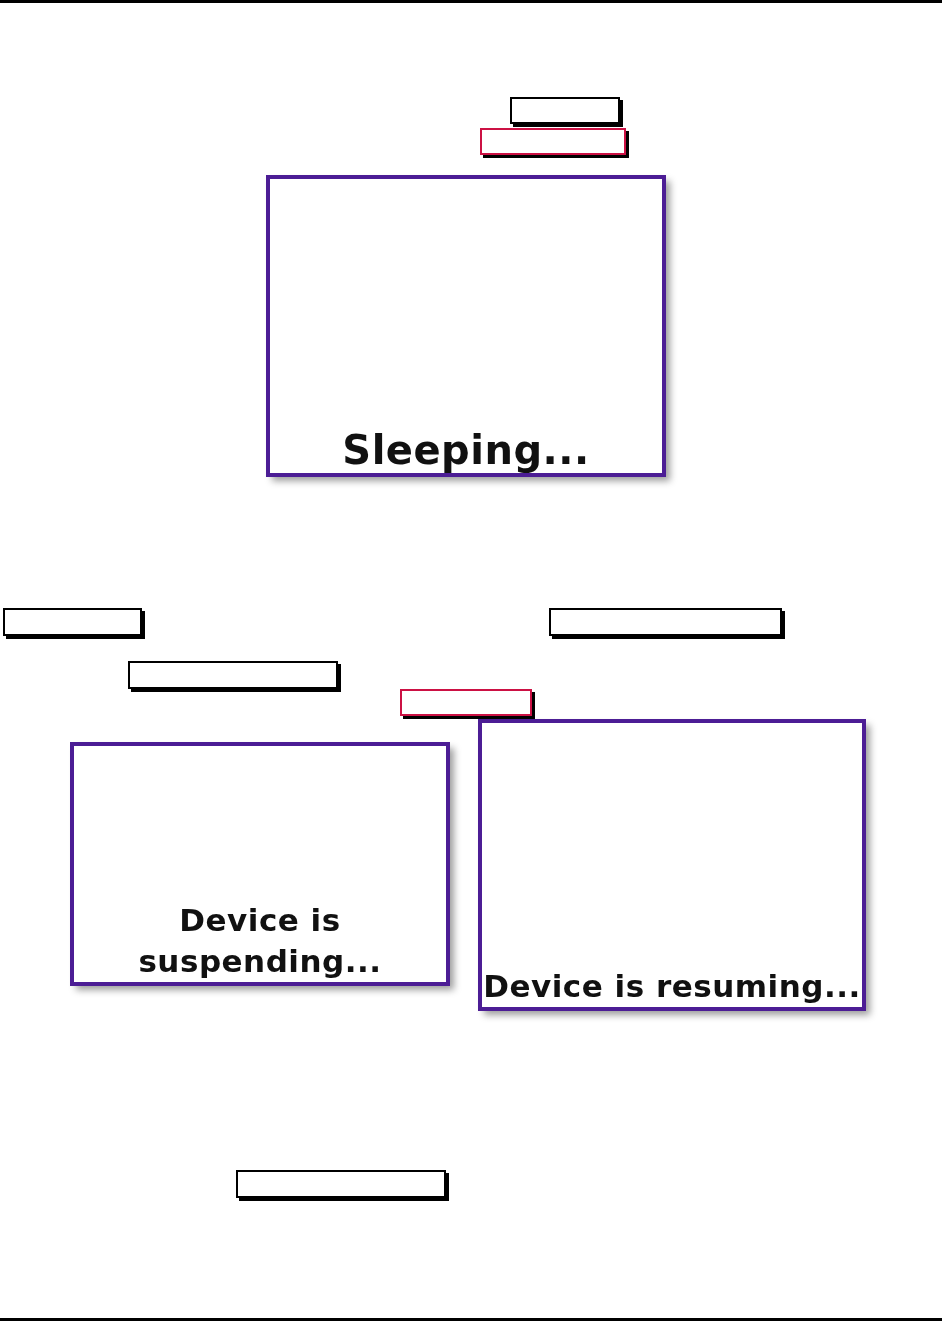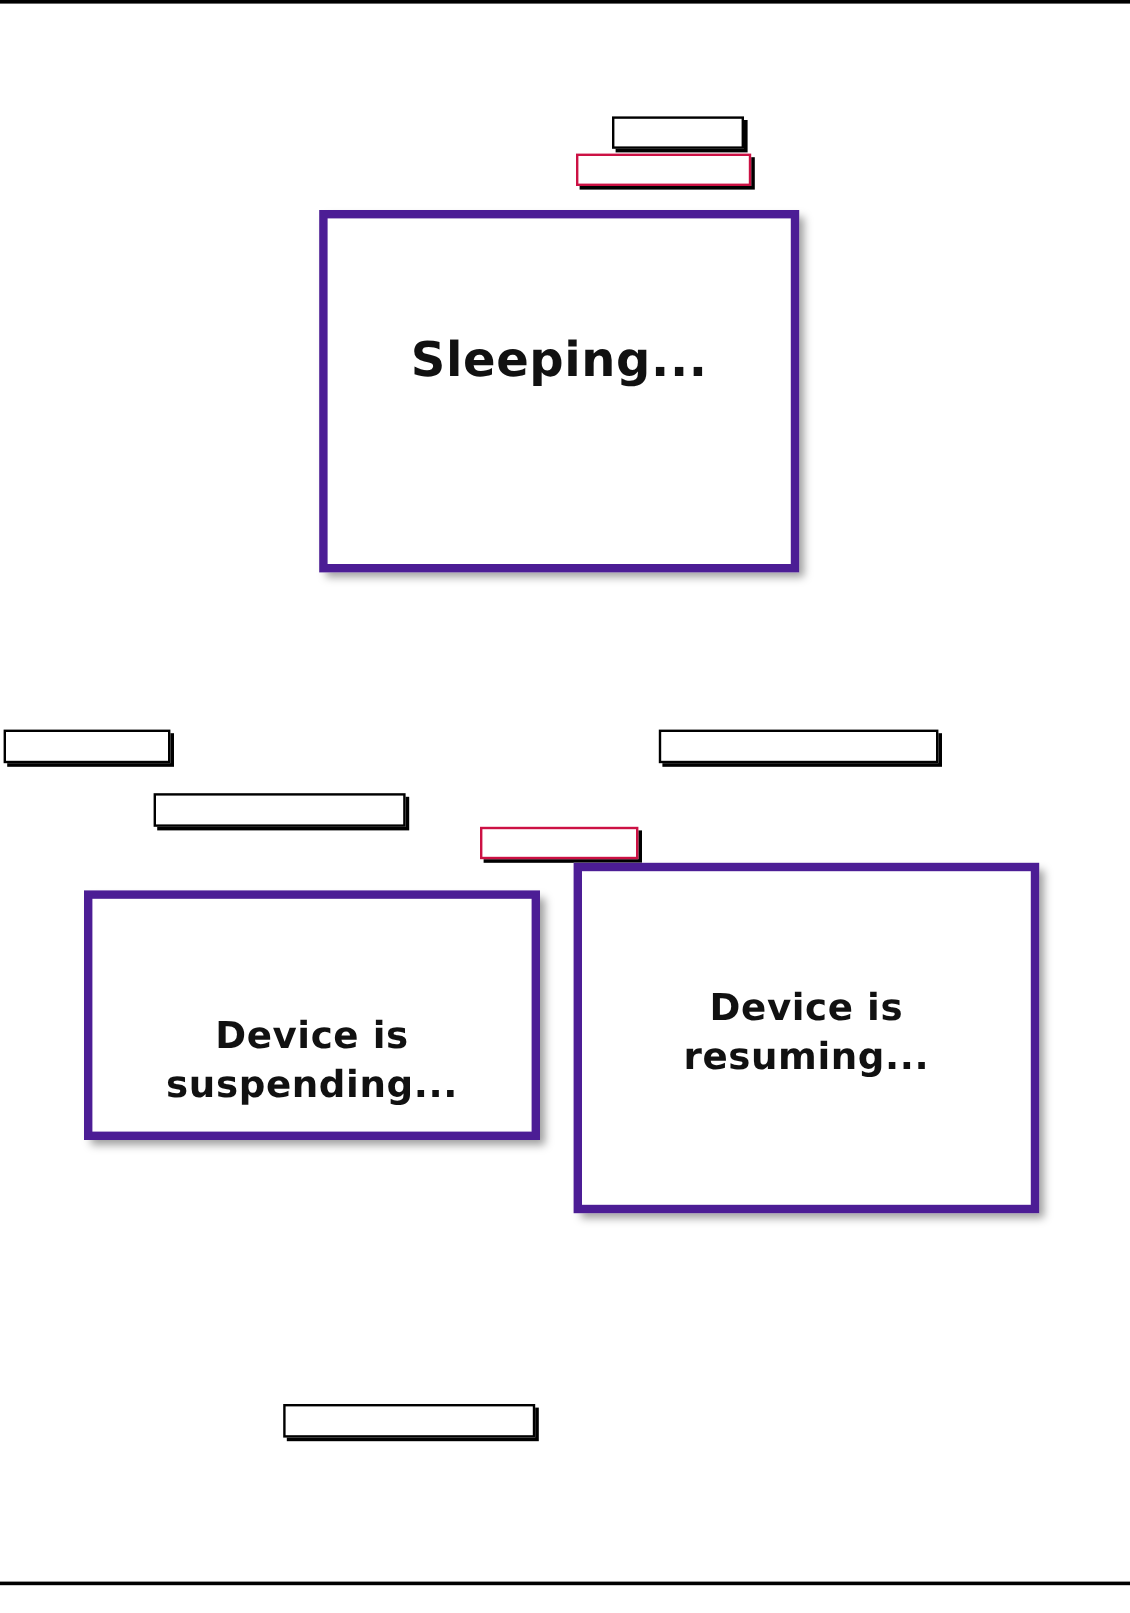--- a/index.html
+++ b/index.html
@@ -50,40 +50,40 @@
     font-size: 12px;
     line-height: 1;
     color: #000000;
   }
 
   
   .screen {
     position: absolute;
     box-sizing: border-box;
     background: #ffffff;
-    border: 7px solid #4c1d95;
+    border: 4px solid #4c1d95;
     box-shadow: 5px 5px 7px -1px rgba(0,0,0,0.38);
     display: flex;
-    align-items: flex-start;
+    align-items: flex-end;
     justify-content: center;
   }
   .screen-text {
     text-align: center;
     font-weight: bold;
     color: #111111;
     letter-spacing: 0.5px;
     white-space: pre-line;
     font-family: "DejaVu Sans", sans-serif;
   }
 
   
   #screen-sleeping   { left: 266px; top: 175px;  width: 400px; height: 302px; }
   #screen-sleeping .screen-text   { font-size: 40px; margin-top: 95px; }
 
-  #screen-suspending { left: 70px;  top: 742px;  width: 380px; height: 208px; }
+  #screen-suspending { left: 70px;  top: 742px;  width: 380px; height: 244px; }
   #screen-suspending .screen-text { font-size: 31px; margin-top: 94px; line-height: 1.32; }
 
   #screen-resuming   { left: 478px; top: 719px;  width: 388px; height: 292px; }
   #screen-resuming .screen-text   { font-size: 31px; margin-top: 94px; line-height: 1.32; }
 </style>
 </head>
 <body>
 
 <div id="page">
 

